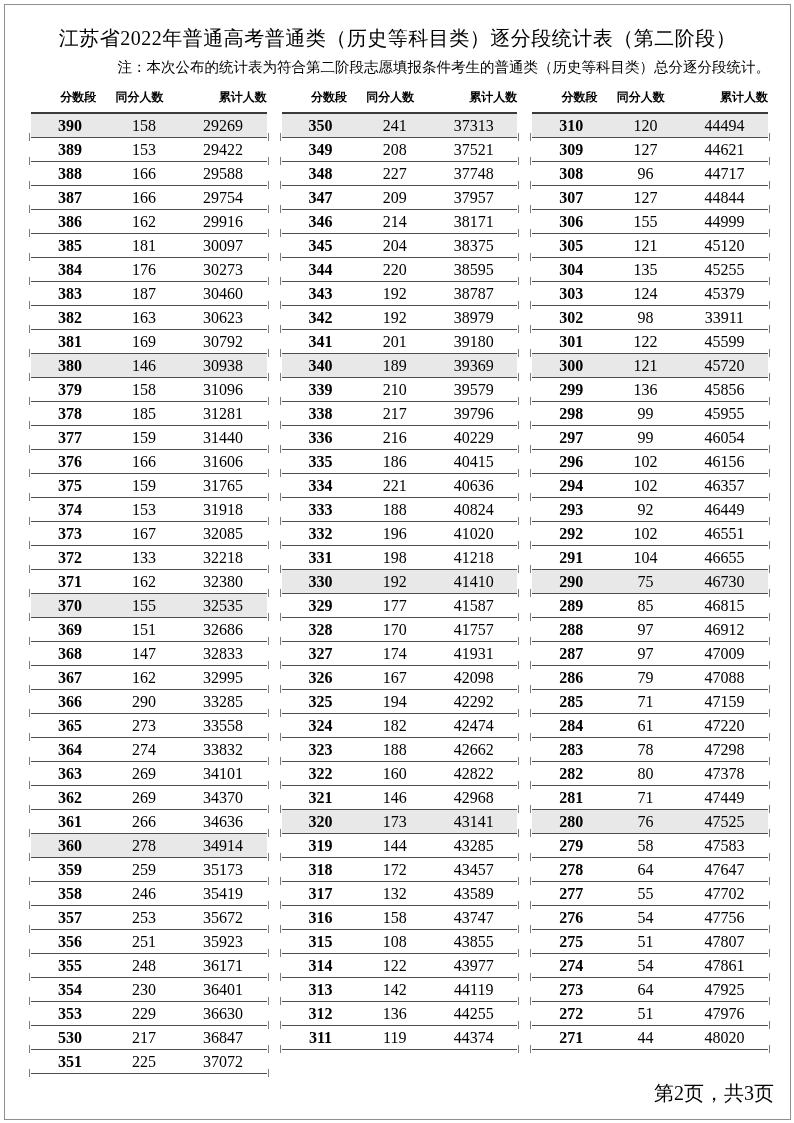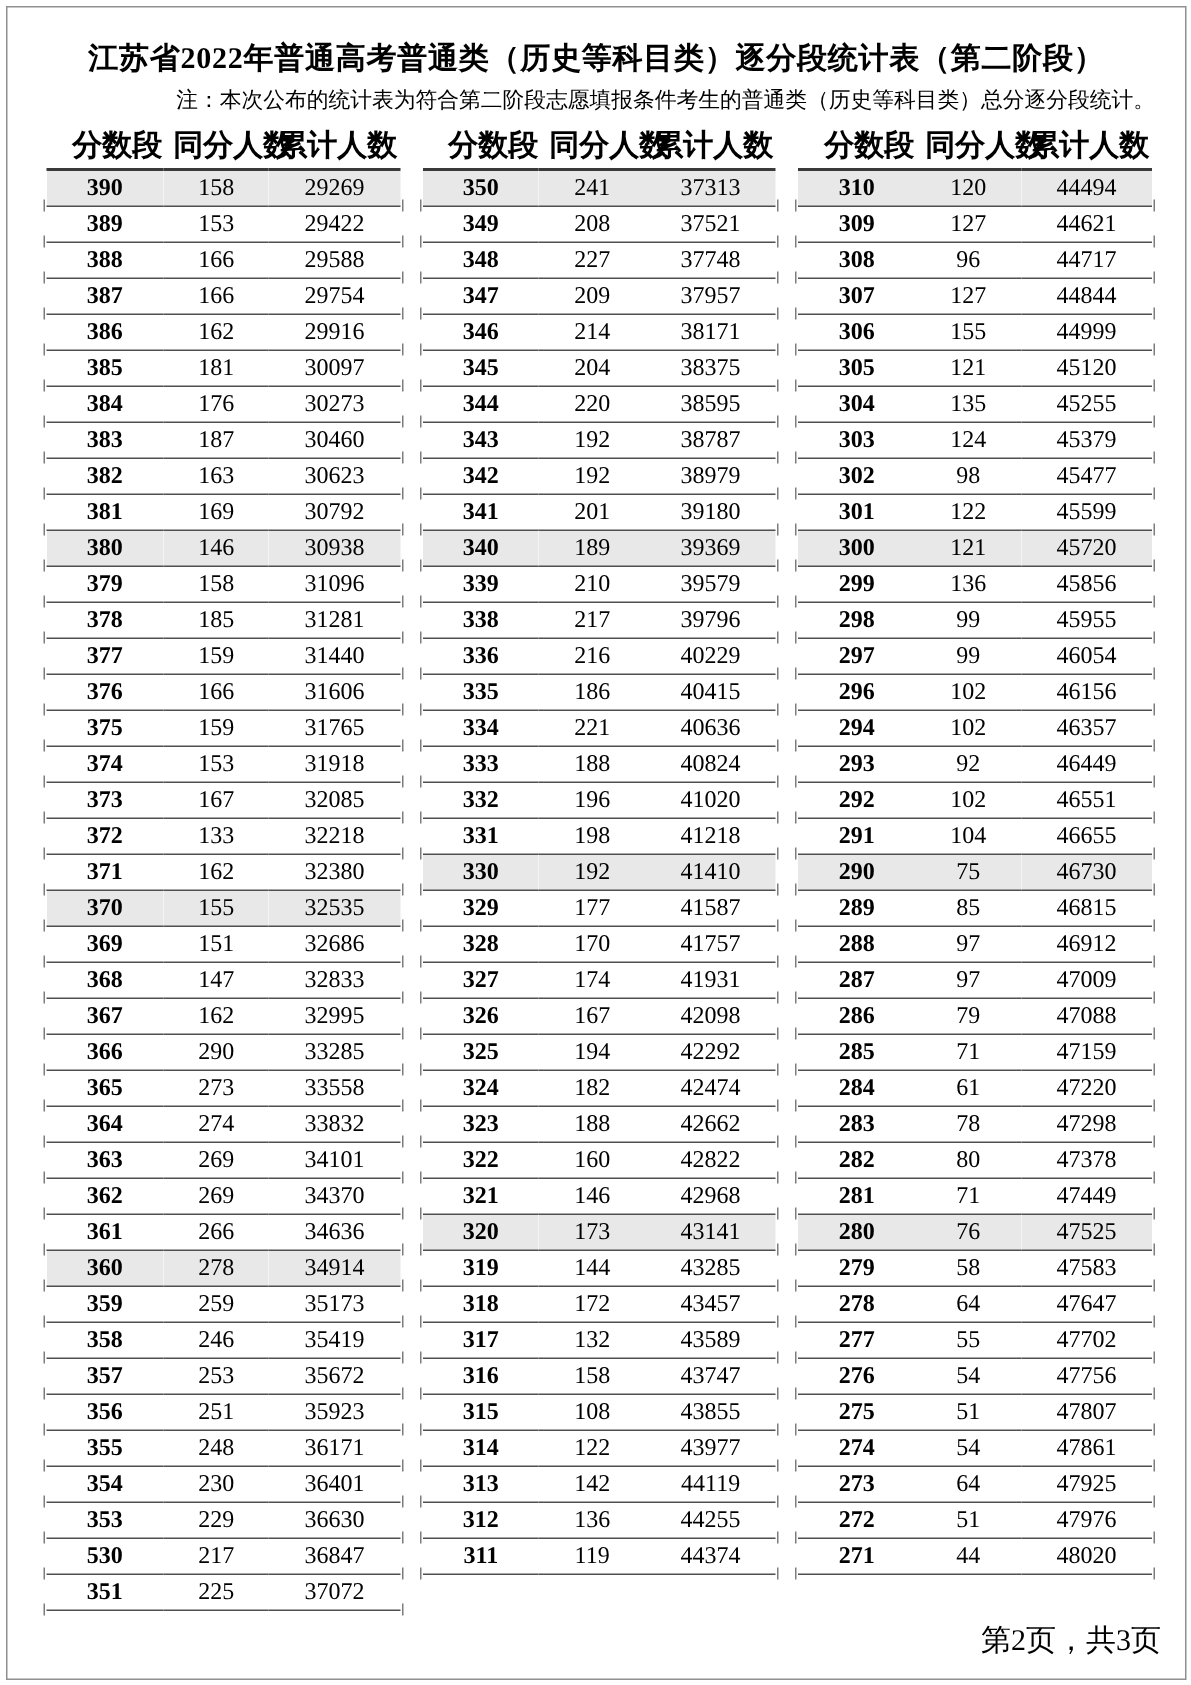--- a/index.html
+++ b/index.html
@@ -15,48 +15,48 @@
   .page {
     position: absolute;
     top: 4px; left: 4px; right: 3px; bottom: 3px;
     border: 1px solid #8f8f8f;
     background: #ffffff;
   }
   .title {
     margin-top: 20px;
     text-align: center;
     font-size: 20px;
-    font-weight: bold;
+    font-weight: normal;
     letter-spacing: 0.5px;
   }
   .note {
     margin: 7px 20px 0 24px;
     font-size: 14.5px;
     line-height: 1.2;
     text-align: right;
   }
   .tables {
     display: flex;
     gap: 15px;
     margin: 10px 22px 0 26px;
   }
   .group { flex: 1; min-width: 0; }
   .ghead {
     display: flex;
     padding-left: 10px;
     font-weight: bold;
-    font-size: 20px;
+    font-size: 12px;
     height: 22px;
     line-height: 22px;
     margin-bottom: 4px;
     white-space: nowrap;
   }
   .ghead .h1 { width: 33%; text-align: center; }
   .ghead .h2 { width: 30%; }
-  .ghead .h3 { width: 37%; text-align: center; }
+  .ghead .h3 { width: 37%; text-align: right; }
   table.scores {
     width: 100%;
     border-collapse: collapse;
     table-layout: fixed;
     border-top: 2px solid #3a3a3a;
   }
   table.scores tr { border-bottom: 1px solid #4f4f4f; }
   table.scores td {
     height: 23px;
     padding: 0;
@@ -570,21 +570,21 @@
               <td class="c3">45255</td>
             </tr>
             <tr>
               <td class="c1">303</td>
               <td class="c2">124</td>
               <td class="c3">45379</td>
             </tr>
             <tr>
               <td class="c1">302</td>
               <td class="c2">98</td>
-              <td class="c3">45477</td>
+              <td class="c3">33911</td>
             </tr>
             <tr>
               <td class="c1">301</td>
               <td class="c2">122</td>
               <td class="c3">45599</td>
             </tr>
             <tr class="band">
               <td class="c1">300</td>
               <td class="c2">121</td>
               <td class="c3">45720</td>

